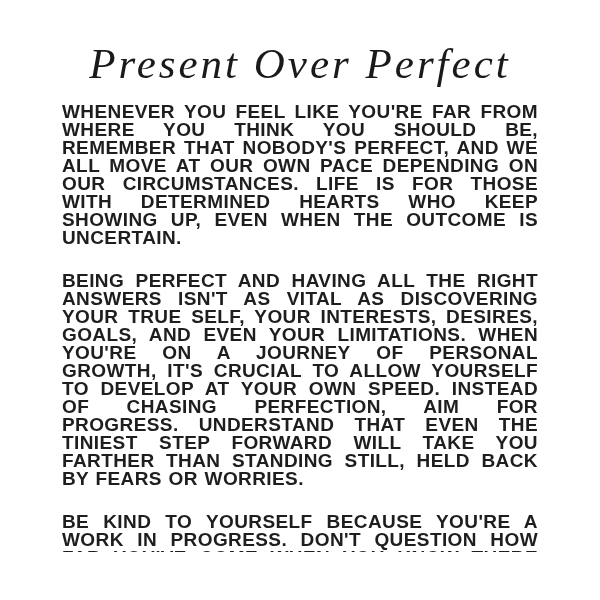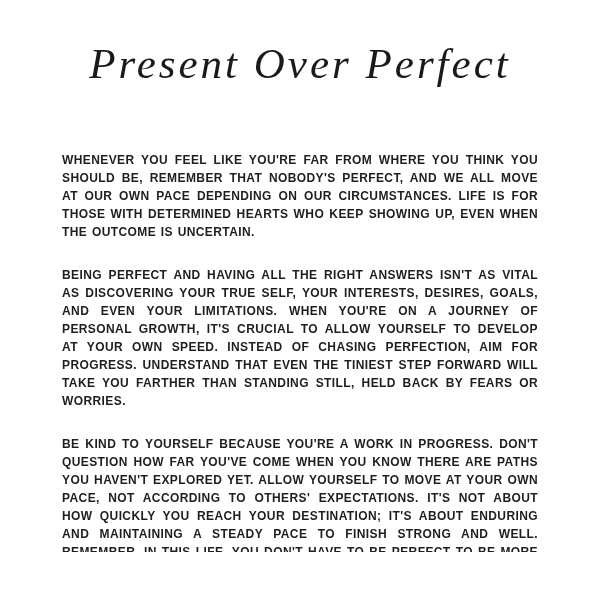--- a/index.html
+++ b/index.html
@@ -11,39 +11,38 @@
     position: relative;
     width: 600px;
     height: 552px;
     box-sizing: border-box;
     padding: 38px 62px 44px 62px;
     background: #ffffff;
     overflow: hidden;
     display: flex;
     flex-direction: column;
     font-family: "Liberation Sans", sans-serif;
-    gap: 48px;
   }
   .title {
     margin: 0 0 13px 0;
     text-align: center;
     font-family: "Liberation Serif", "DejaVu Serif", serif;
     font-style: italic;
     font-weight: normal;
     font-size: 43px;
     line-height: 52px;
     letter-spacing: 3px;
     color: #1a1a1a;
     white-space: nowrap;
   }
   .body-copy p {
     margin: 0 0 25px 0;
     font-family: "Liberation Sans", sans-serif;
     font-weight: bold;
-    font-size: 12px;
+    font-size: 19px;
     line-height: 18px;
     letter-spacing: 0.4px;
     word-spacing: 1px;
     color: #1e1e1e;
     text-align: justify;
     text-transform: uppercase;
   }
   .body-copy p:last-child {
     margin-bottom: 12px;
   }

